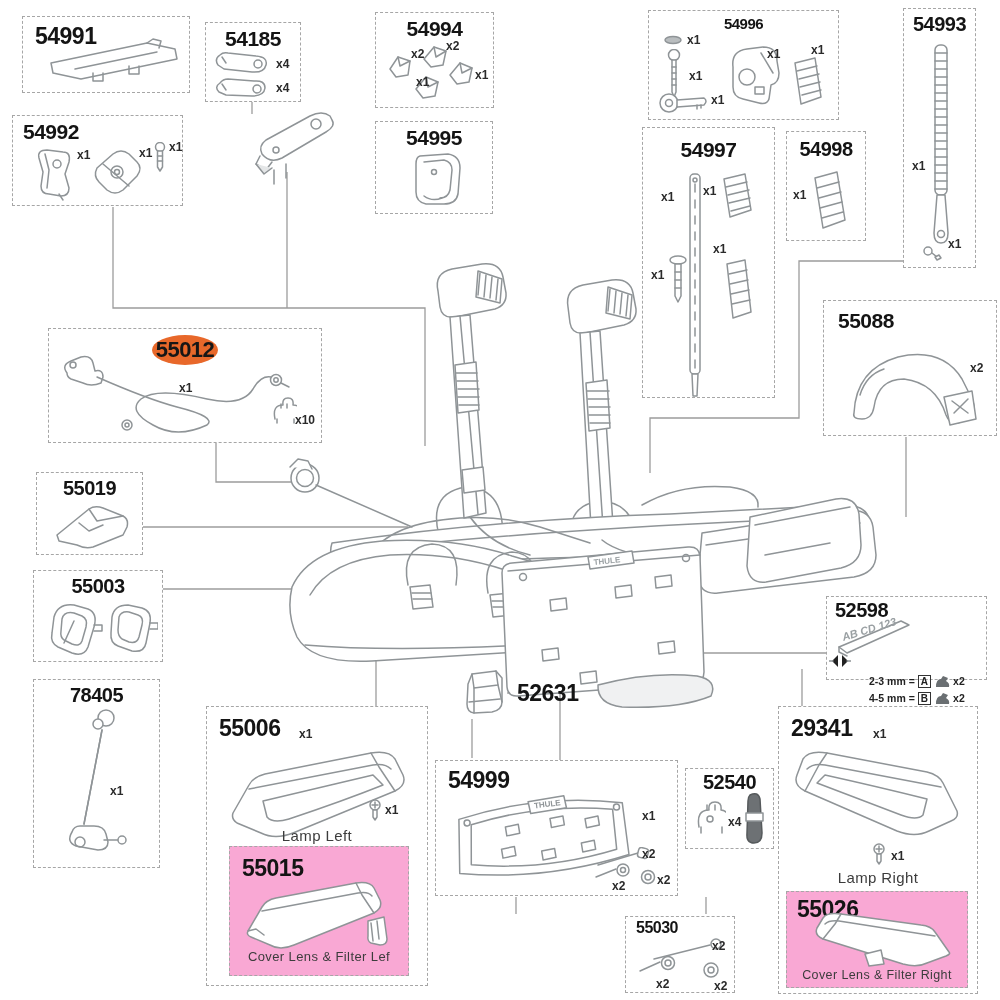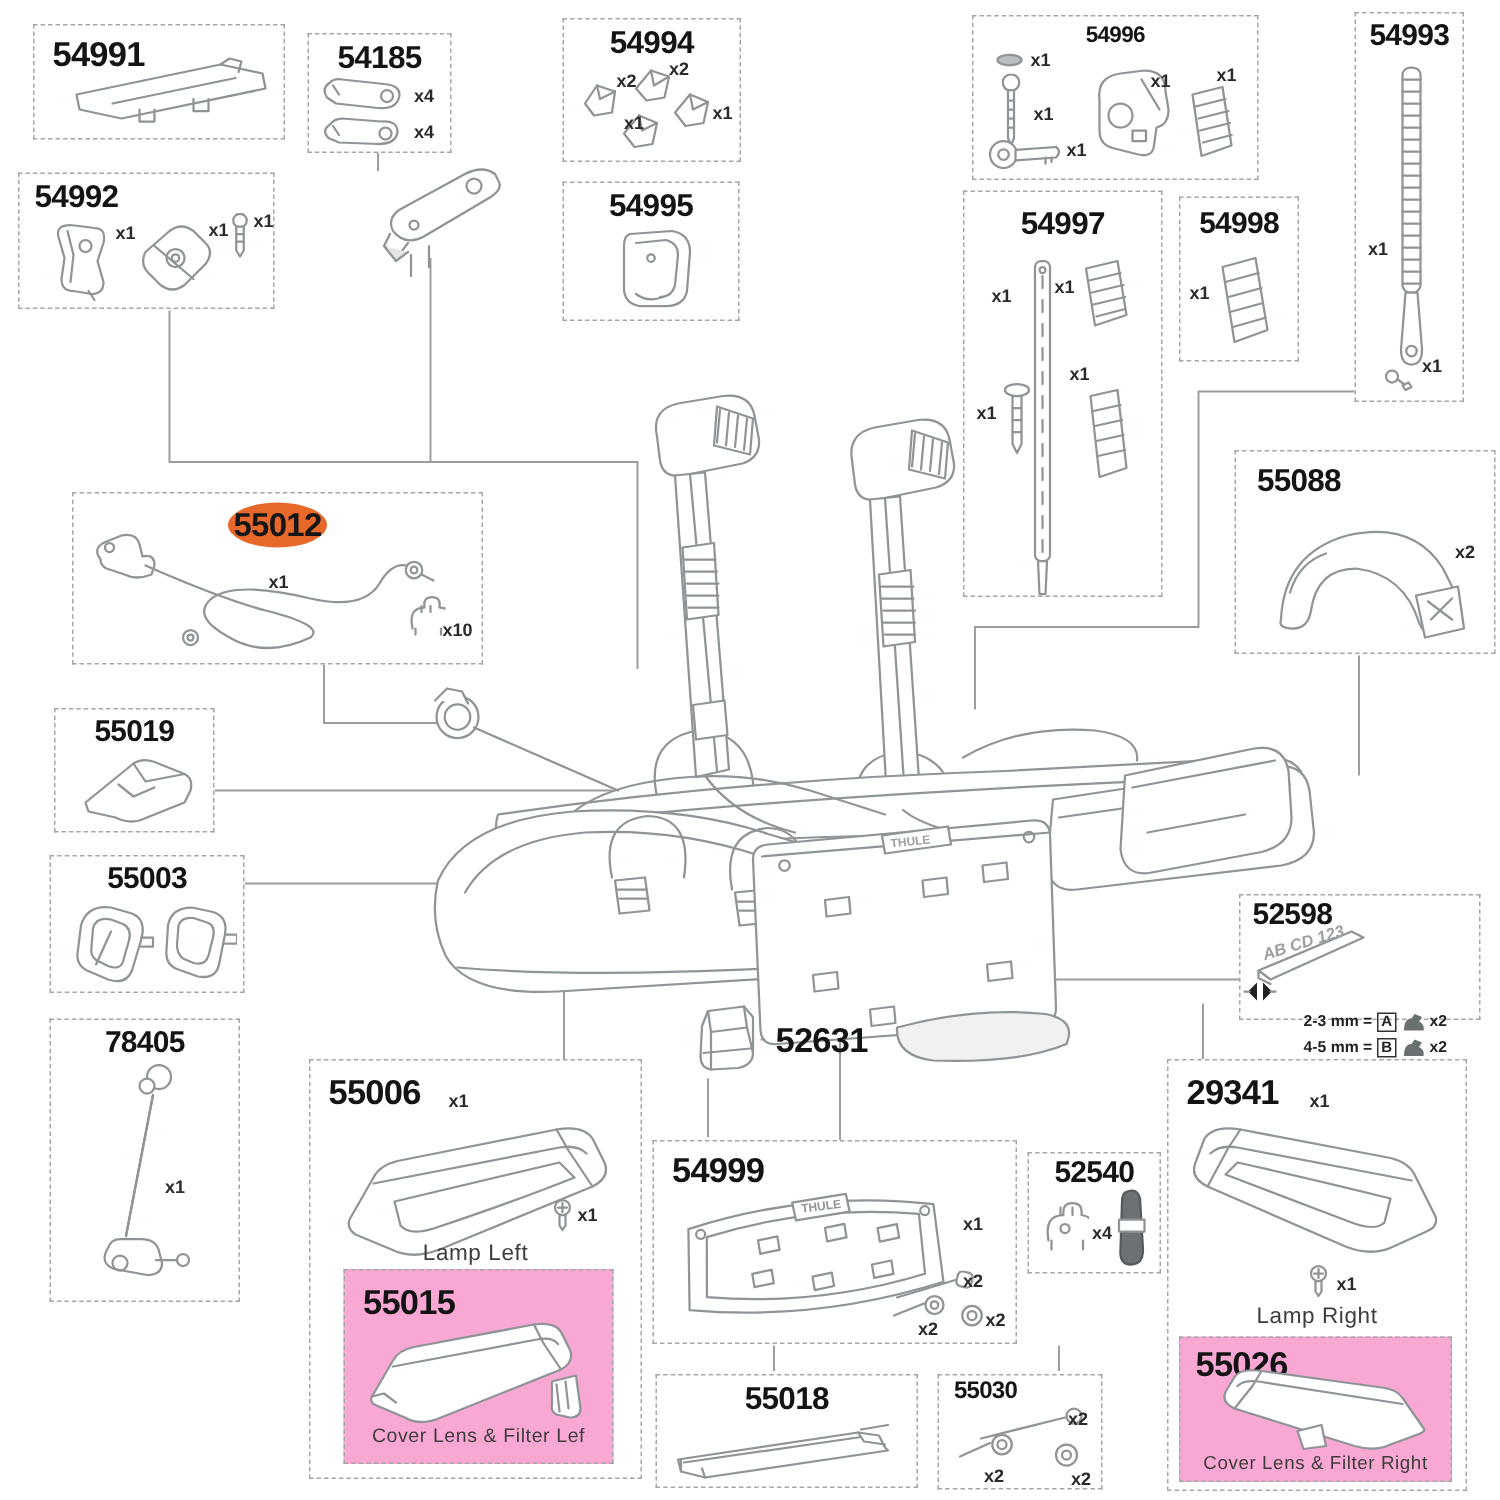--- a/index.html
+++ b/index.html
@@ -493,30 +493,20 @@
       <svg class="draw" style="left:12px;top:14px" width="158" height="62" viewBox="0 0 158 62">
         <path d="M150,46 L136,26 Q132,20 122,19 L42,8 Q28,6 24,12 L18,22 Q15,29 24,33 L104,58 Q118,62 128,57 L147,50 Q152,48 150,46 Z" style="fill:#fff"></path>
         <path d="M136,30 L40,15 Q30,14 26,18"></path>
         <path d="M42,8 L36,18 L24,33"></path>
         <path d="M66,48 L82,44 L85,58 L70,60 Z" style="fill:#fff"></path>
       </svg>
       <span class="cap sm" style="top:76px;font-size:12.5px">Cover Lens &amp; Filter Right</span>
     </div>
   </div>
 
-  <div class="pbox" style="left:437px;top:916px;width:175px;height:76px">
-    <span class="num ctr" style="top:4px;font-size:21px">55018</span>
-    <svg class="draw" style="left:8px;top:28px" width="158" height="44" viewBox="0 0 158 44">
-      <path d="M6,28 L126,10 L140,12 L144,20 L146,22 L24,40 L8,36 Z" style="fill:#fff"></path>
-      <path d="M10,30 L128,13"></path>
-      <path d="M126,10 l4,6 l14,2"></path>
-      <path d="M128,8 l18,-3" stroke-width="2"></path>
-      <path d="M24,40 l-2,-6 M8,28 v8"></path>
-    </svg>
-  </div>
 
   <div class="pbox" style="left:625px;top:916px;width:110px;height:77px">
     <span class="num" style="left:10px;top:2px;font-size:16px">55030</span>
     <svg class="draw" style="left:26px;top:20px" width="74" height="26" viewBox="0 0 74 26">
       <path d="M2,22 L58,8" stroke-width="3"></path>
       <circle cx="64" cy="7" r="5" style="fill:#fff"></circle>
     </svg>
     <span class="qty" style="left:86px;top:22px">x2</span>
     <svg class="draw" style="left:10px;top:38px" width="44" height="22" viewBox="0 0 44 22">
       <path d="M4,16 L24,7" stroke="#b9bdbf" stroke-width="8"></path>

